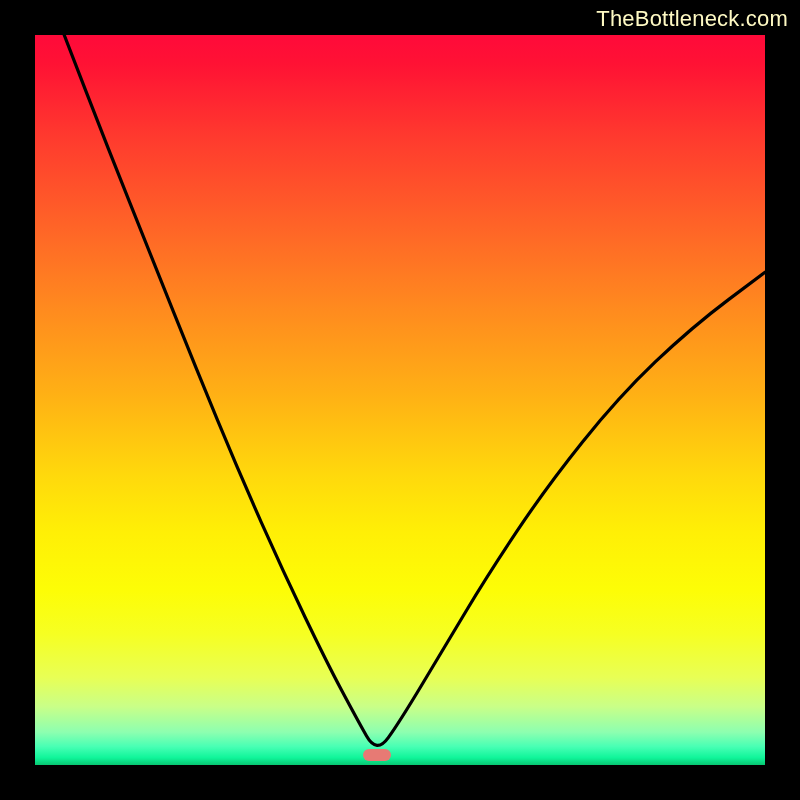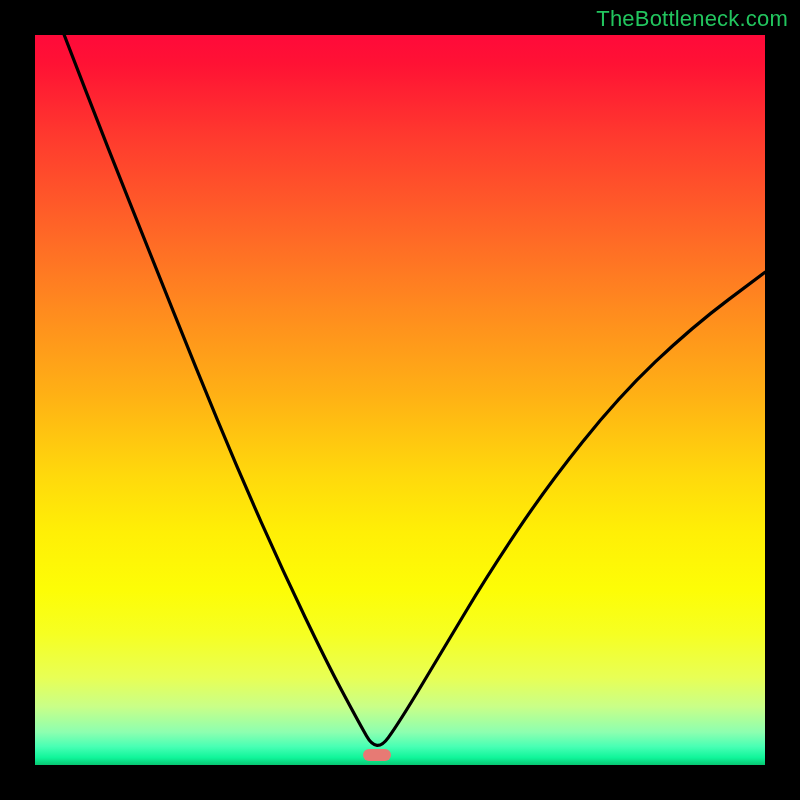--- a/index.html
+++ b/index.html
@@ -57,21 +57,21 @@
     width: 28px;
     height: 12px;
     border-radius: 6px;
     background: #e77a74;
     transform: translate(-50%, -50%);
   }
   .attribution {
     position: absolute;
     top: 6px;
     right: 12px;
-    color: #22c55e;
+    color: #fef9c3;
     font-size: 22px;
     letter-spacing: 0.2px;
     font-weight: 400;
   }
 </style>
 </head>
 <body>
 
 <div class="frame">
   <div class="attribution">TheBottleneck.com</div>

